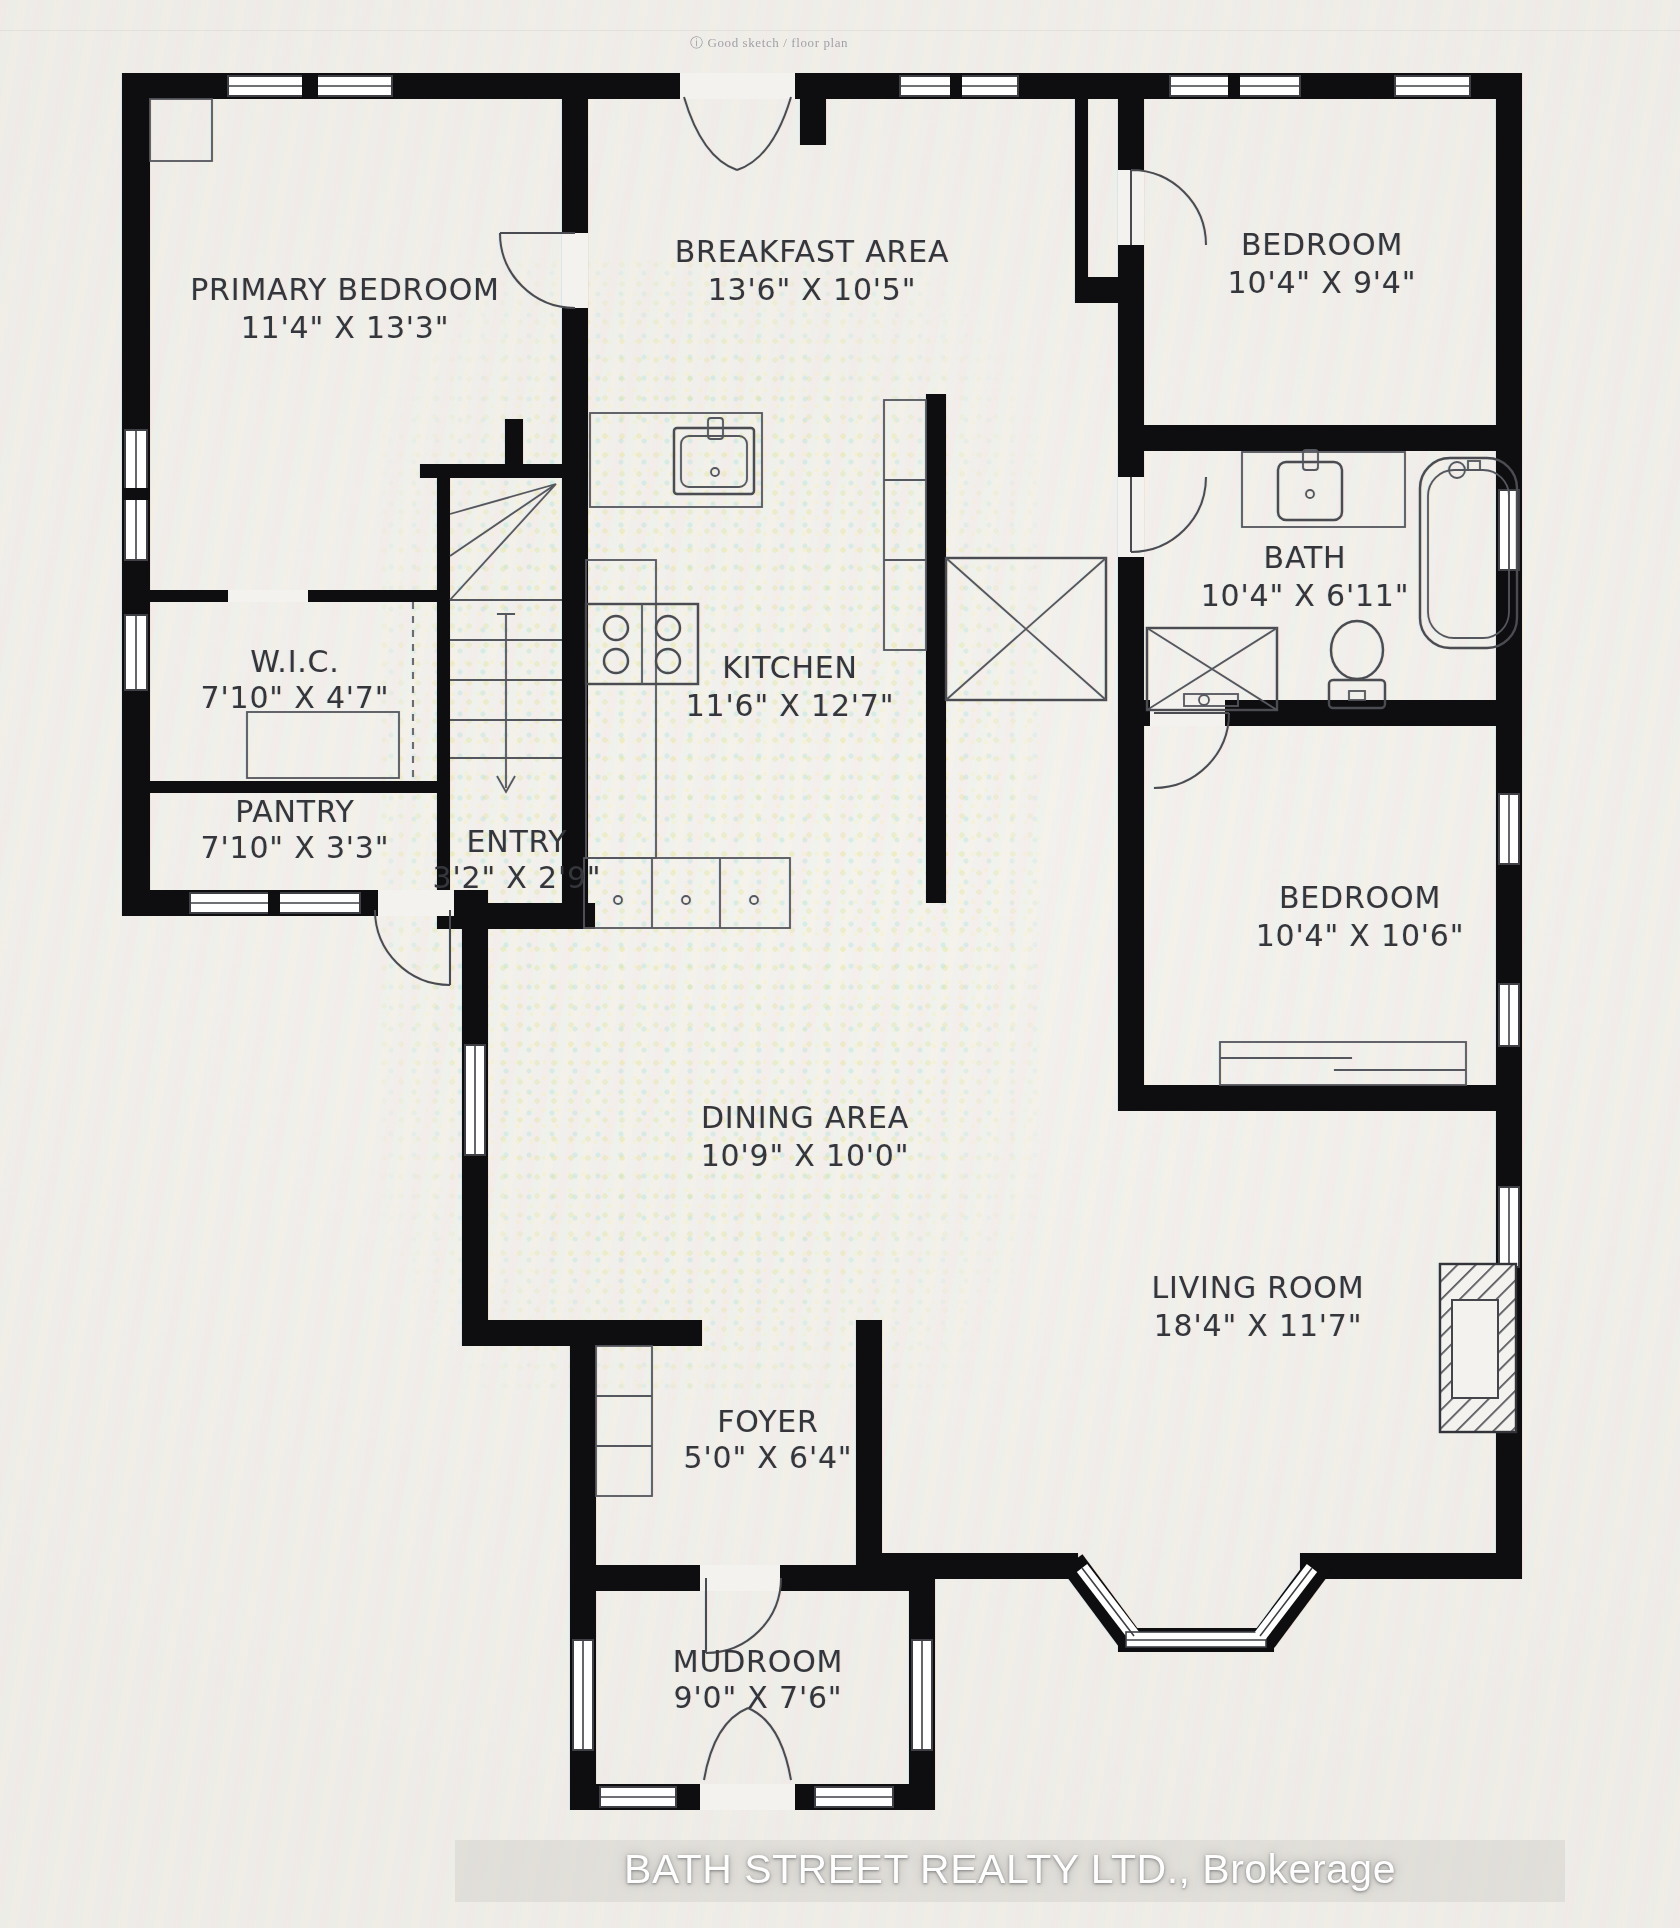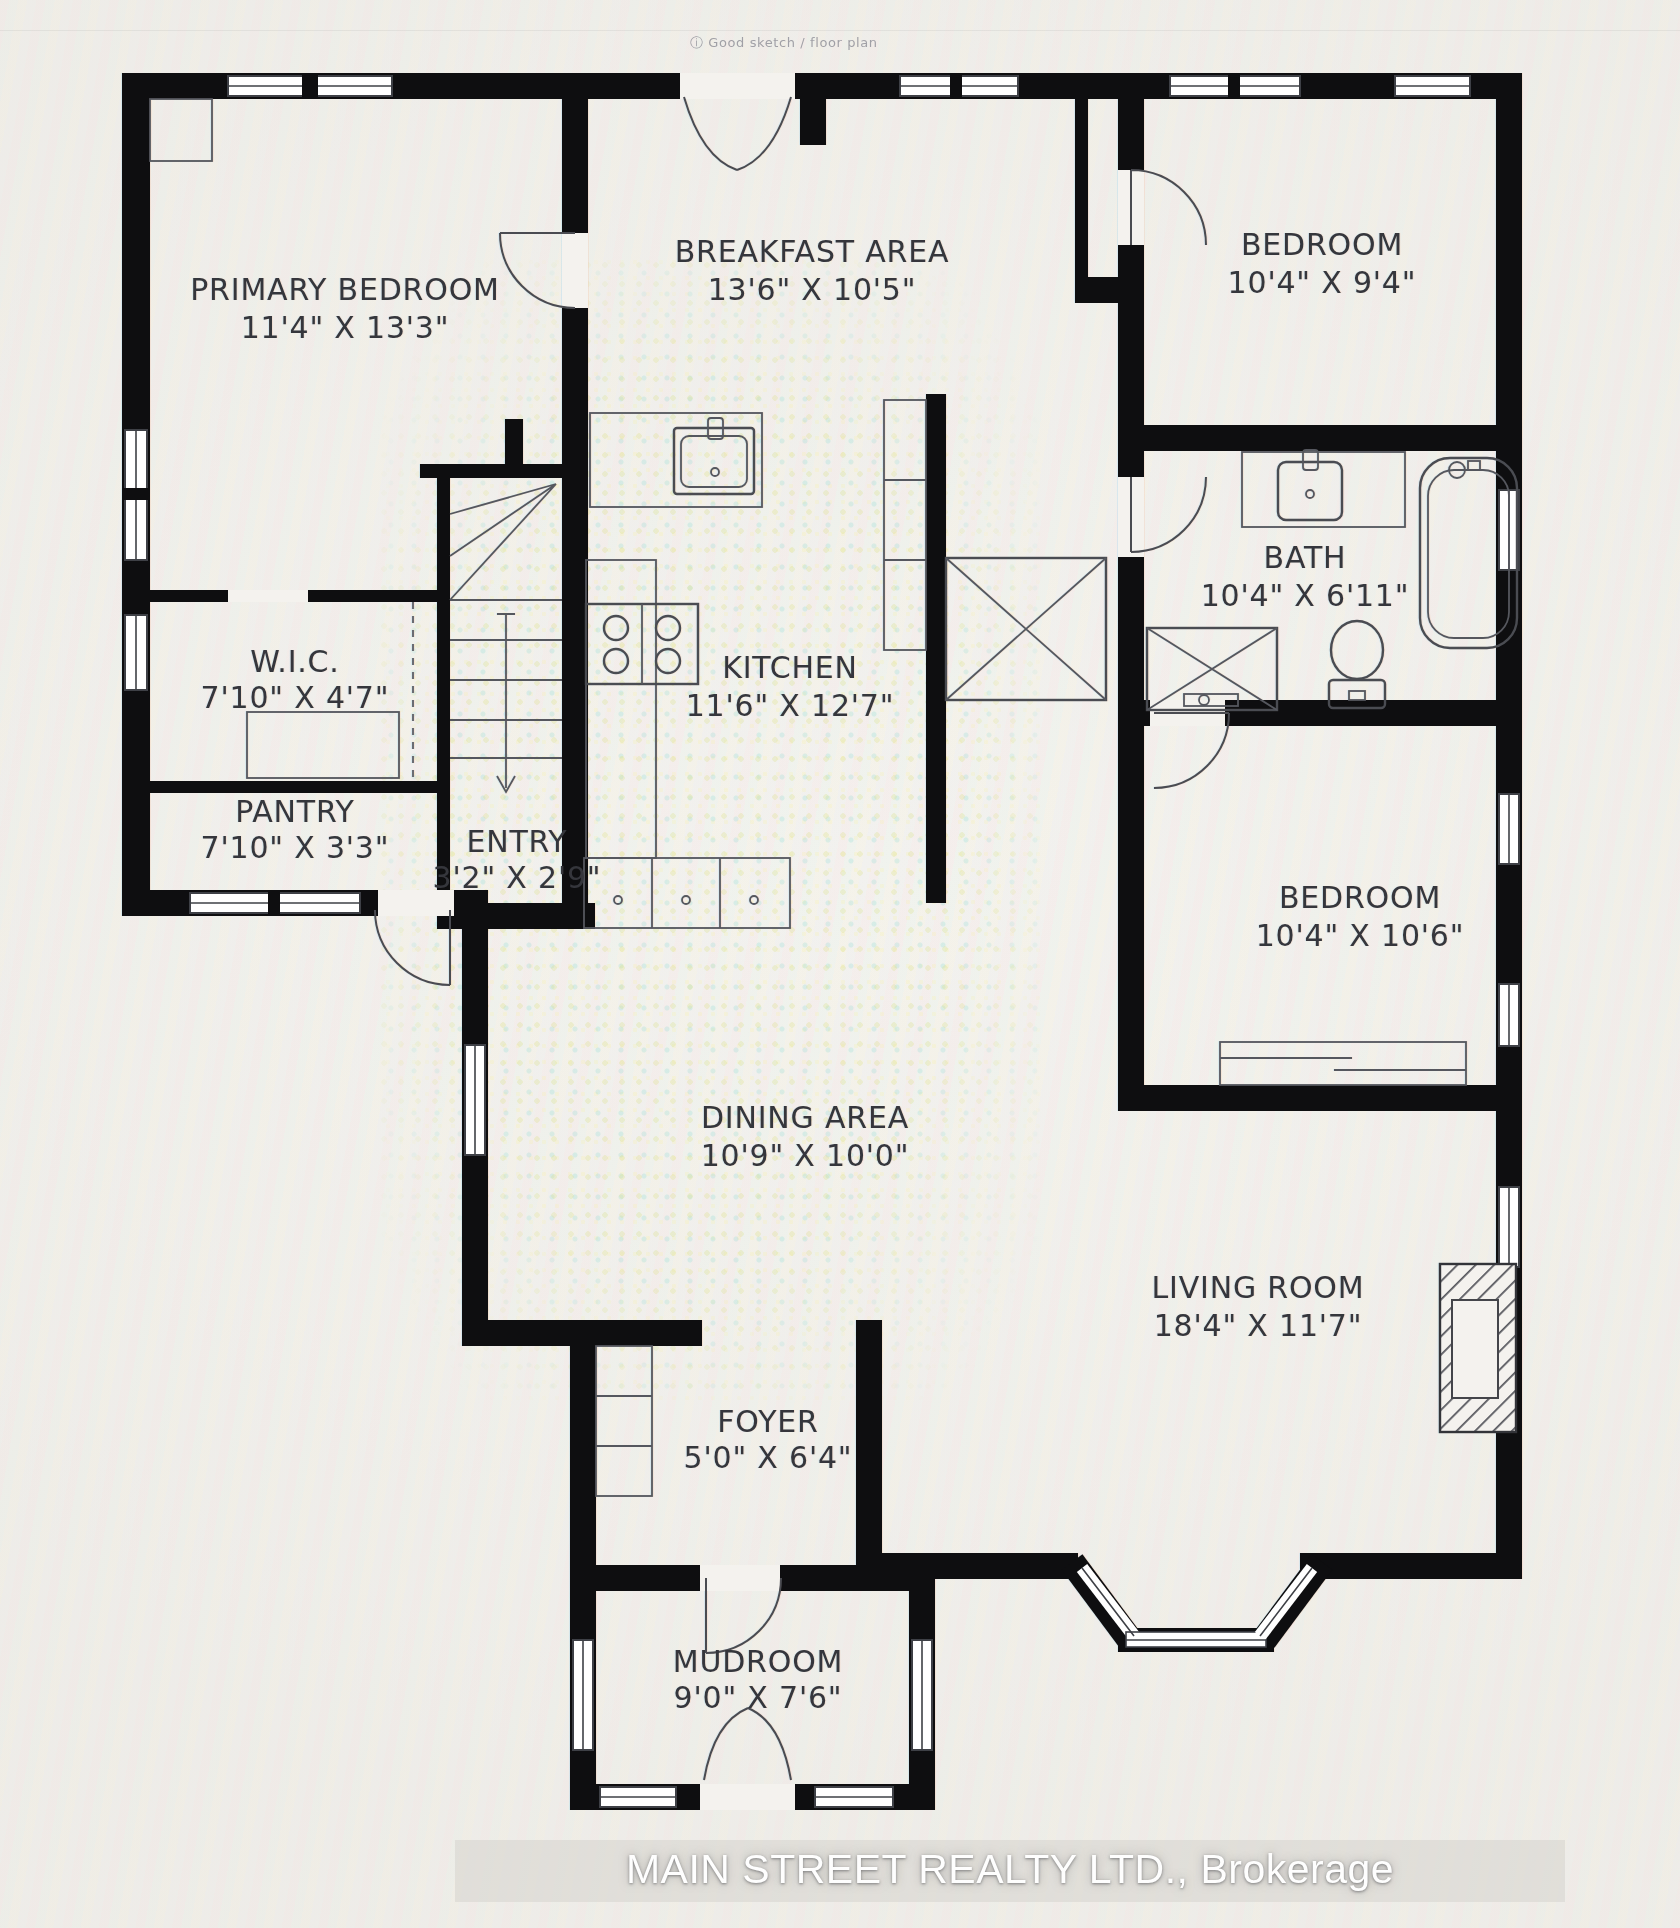--- a/index.html
+++ b/index.html
@@ -8,21 +8,21 @@
     background:
       radial-gradient(1300px 1000px at 52% 45%, rgba(255,255,252,0.0), rgba(231,228,222,0.38)),
       repeating-linear-gradient(100deg, rgba(255,170,205,0.05) 0 9px, rgba(175,255,230,0.06) 9px 18px, rgba(255,250,165,0.05) 18px 27px, rgba(190,220,255,0.04) 27px 36px),
       var(--background,#f4f2ee);
     font-family:"DejaVu Sans", sans-serif;
   }
   .topline{position:absolute;left:0;top:30px;width:1680px;height:1px;background:rgba(0,0,0,0.05);}
   .watermark{
     position:absolute;left:690px;top:34px;width:420px;
     font-size:13px;color:#93939b;letter-spacing:0.6px;
-    filter:blur(0.7px);opacity:0.85;white-space:nowrap;
+    filter:blur(0.7px);opacity:0.85;white-space:nowrap;font-family:Liberation Serif, serif;
   }
   .speckle{
     position:absolute;left:380px;top:260px;width:660px;height:1140px;pointer-events:none;
     background-image:
       radial-gradient(circle at 4px 5px, rgba(200,212,55,0.32) 0 2.5px, transparent 3px),
       radial-gradient(circle at 11px 13px, rgba(55,198,188,0.28) 0 2px, transparent 3px),
       radial-gradient(circle at 8px 2px, rgba(248,238,120,0.30) 0 2px, transparent 2.5px);
     background-size:17px 19px, 23px 21px, 13px 16px;
     opacity:0.5;filter:blur(0.4px);
     -webkit-mask:radial-gradient(ellipse at center, #000 55%, transparent 88%);
@@ -315,13 +315,13 @@
       <text class="lbl" x="768" y="1468">5'0" X 6'4"</text>
     </g>
     <g>
       <text class="lbl" x="758" y="1672">MUDROOM</text>
       <text class="lbl" x="758" y="1708">9'0" X 7'6"</text>
     </g>
   </g>
 </svg>
 
 <div class="footer-band"></div>
-<div class="footer-text">MAIN STREET REALTY LTD., Brokerage</div>
+<div class="footer-text">BATH STREET REALTY LTD., Brokerage</div>
 
 </body></html>

